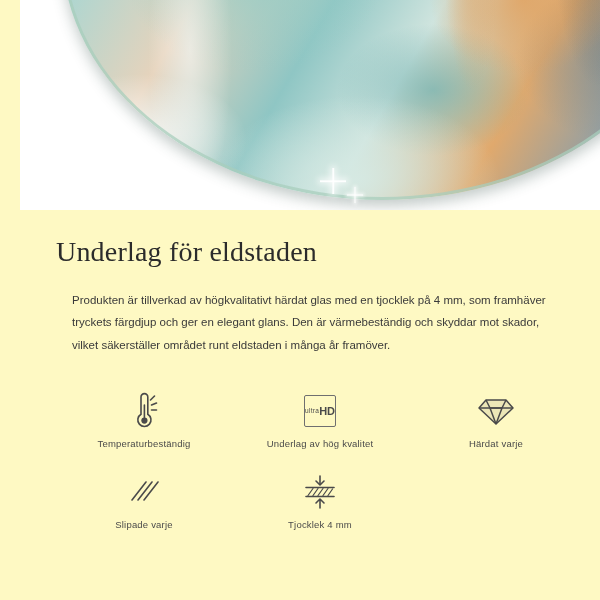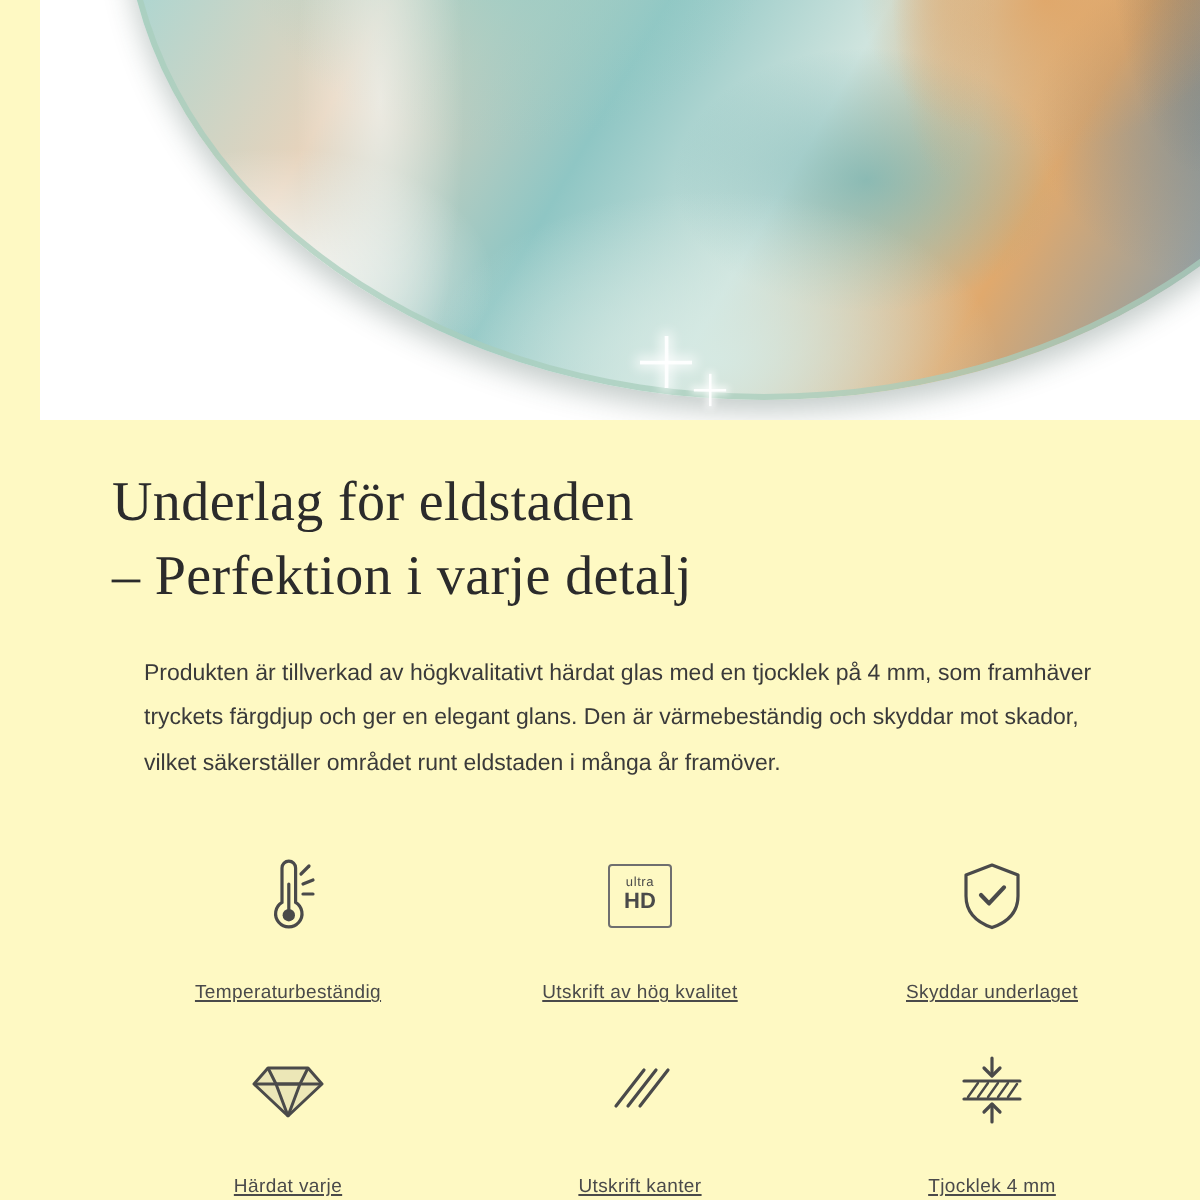--- a/index.html
+++ b/index.html
@@ -131,33 +131,32 @@
     justify-content: flex-start;
     padding-top: 6px;
   }
   .feature-icon {
     height: 46px;
     display: flex;
     align-items: center;
     justify-content: center;
   }
   .feature-label {
-    margin-top: 20px;
+    margin-top: 4px;
     font-size: 9.5px;
     color: #4a4a4a;
     letter-spacing: 0.2px;
-    text-decoration: underline;
   }
   .hd-badge {
     width: 30px;
     height: 30px;
     border: 1.6px solid #6f6f6f;
     border-radius: 2px;
     display: flex;
-    flex-direction: column;
+    flex-direction: row;
     align-items: center;
     justify-content: center;
     color: #4a4a4a;
     line-height: 1;
   }
   .hd-badge .u { font-size: 6.5px; letter-spacing: 0.3px; }
   .hd-badge .hd { font-size: 11px; font-weight: bold; margin-top: 1px; }
 </style>
 </head>
 <body>
@@ -168,21 +167,20 @@
     <div class="hero-disc"></div>
     <div class="hero-edge"></div>
     <div class="hero-sparkle sp1"></div>
     <div class="hero-sparkle sp2"></div>
   </div>
 
   <div class="content">
 
     <h1 class="headline">
       <span class="line">Underlag för eldstaden</span>
-      <span class="line">– Perfektion i varje detalj</span>
     </h1>
 
     <p class="body-copy">Produkten är tillverkad av högkvalitativt härdat glas med en tjocklek på 4 mm, som framhäver tryckets färgdjup och ger en elegant glans. Den är värmebeständig och skyddar mot skador, vilket säkerställer området runt eldstaden i många år framöver.</p>
 
     <div class="features">
 
       <div class="feature">
         <div class="feature-icon">
           <svg width="34" height="40" viewBox="0 0 34 40" fill="none" stroke="#4a4a4a" stroke-width="1.6" stroke-linecap="round">
             <path d="M14 6a3.4 3.4 0 0 1 6.8 0v17.2a6.6 6.6 0 1 1-6.8 0V6z"></path>
@@ -196,32 +194,23 @@
         <div class="feature-label">Temperaturbeständig</div>
       </div>
 
       <div class="feature">
         <div class="feature-icon">
           <div class="hd-badge">
             <span class="u">ultra</span>
             <span class="hd">HD</span>
           </div>
         </div>
-        <div class="feature-label">Utskrift av hög kvalitet</div>
-      </div>
-
-      <div class="feature">
-        <div class="feature-icon">
-          <svg width="34" height="38" viewBox="0 0 34 38" fill="none" stroke="#4a4a4a" stroke-width="1.6" stroke-linejoin="round" stroke-linecap="round">
-            <path d="M17 3.5 L30 8.5 V19 c0 8.2-5.6 13.2-13 15.8C9.6 32.2 4 27.2 4 19 V8.5 Z"></path>
-            <path d="M11.5 18.5 l4 4.2 7.5-8" stroke-width="2.1"></path>
-          </svg>
-        </div>
-        <div class="feature-label">Skyddar underlaget</div>
-      </div>
+        <div class="feature-label">Underlag av hög kvalitet</div>
+      </div>
+
 
       <div class="feature">
         <div class="feature-icon">
           <svg width="38" height="34" viewBox="0 0 38 34" fill="none" stroke="#4a4a4a" stroke-width="1.5" stroke-linejoin="round">
             <path d="M9 6 H29 L36 14 L19 30 L2 14 Z" fill="#4a4a4a" fill-opacity="0.10"></path>
             <path d="M2 14 H36"></path>
             <path d="M9 6 L13 14 L19 30"></path>
             <path d="M29 6 L25 14 L19 30"></path>
             <path d="M13 14 H25"></path>
           </svg>
@@ -230,21 +219,21 @@
       </div>
 
       <div class="feature">
         <div class="feature-icon">
           <svg width="36" height="32" viewBox="0 0 36 32" fill="none" stroke="#4a4a4a" stroke-width="1.6" stroke-linecap="round">
             <line x1="6" y1="24" x2="20" y2="6"></line>
             <line x1="12" y1="24" x2="26" y2="6"></line>
             <line x1="18" y1="24" x2="32" y2="6"></line>
           </svg>
         </div>
-        <div class="feature-label">Utskrift kanter</div>
+        <div class="feature-label">Slipade varje</div>
       </div>
 
       <div class="feature">
         <div class="feature-icon">
           <svg width="40" height="36" viewBox="0 0 40 36" fill="none" stroke="#4a4a4a" stroke-width="1.6" stroke-linecap="round">
             <line x1="20" y1="2" x2="20" y2="10"></line>
             <path d="M16 7 L20 11 L24 7" stroke-linejoin="round"></path>
             <line x1="6" y1="13.5" x2="34" y2="13.5"></line>
             <line x1="6" y1="22.5" x2="34" y2="22.5"></line>
             <g stroke-width="1.2">

